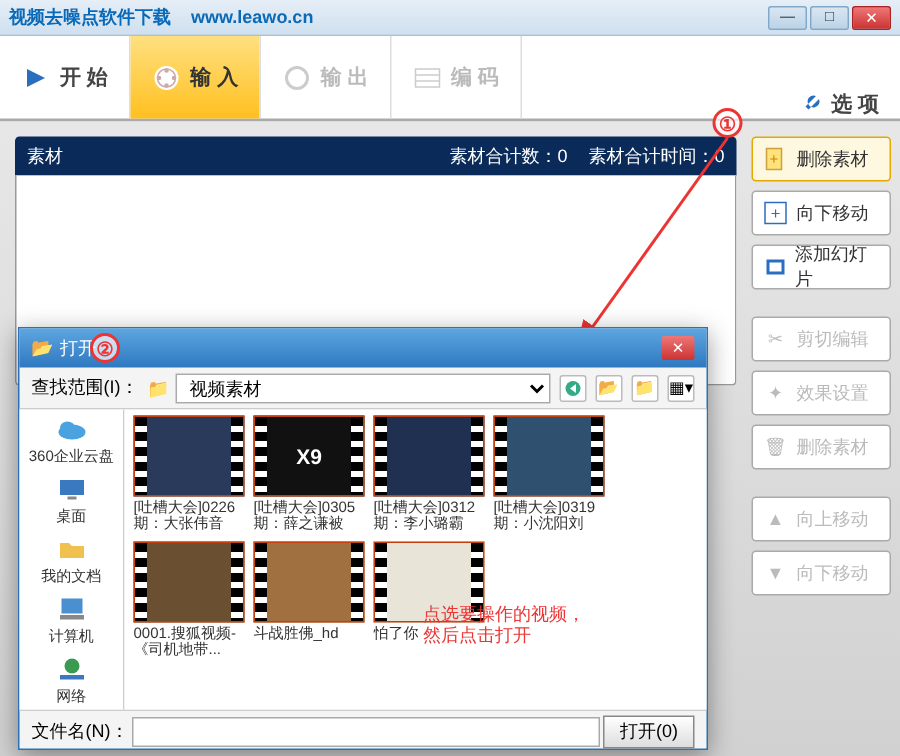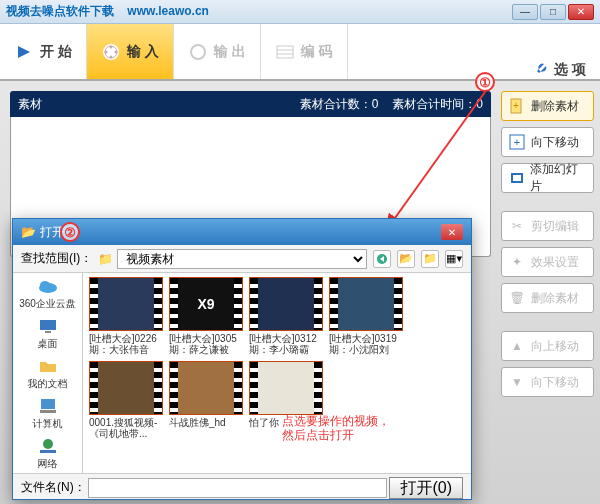--- a/index.html
+++ b/index.html
@@ -45,21 +45,21 @@
   .place .pi { width:22px; height:20px; margin-bottom:1px; display:flex; align-items:center; justify-content:center; }
   .files { flex:1; background:#fff; padding:4px 6px; display:flex; flex-wrap:wrap; gap:6px; align-content:flex-start; overflow:hidden; position:relative; }
   .file { width:74px; }
   .thumb { width:74px; height:54px; background:#222; border:1px solid #c2410c; position:relative; overflow:hidden; display:flex; align-items:center; justify-content:center; color:#fff; font-size:14px; font-weight:bold; }
   .sprocket { position:absolute; top:0; bottom:0; width:8px; background:repeating-linear-gradient(#000 0 6px,#fff 6px 10px); }
   .sprocket.l{left:0;} .sprocket.r{right:0;}
   .fname { font-size:10px; color:#333; line-height:11px; height:22px; overflow:hidden; margin-top:2px; }
   .dialog .dbot { height:28px; display:flex; align-items:center; padding:0 8px; gap:2px; border-top:1px solid #ccc; }
   .dialog .dbot label { font-size:12px; }
   .dialog .dbot input { flex:1; }
-  .dialog .dbot button { height:22px; padding:0 10px; font-size:16px; border:1px solid #888; background:linear-gradient(#fff,#ddd); }
+  .dialog .dbot button { height:22px; padding:0 10px; font-size:12px; border:1px solid #888; background:linear-gradient(#fff,#ddd); }
   .annot-text { position:absolute; color:#e33; font-size:12px; line-height:14px; pointer-events:none; }
 </style>
 </head>
 <body>
 
 <div class="titlebar">
   <span class="title">
     <span>视频去噪点软件下载</span>
     &nbsp;&nbsp;
     <span style="color:#0a6ab8">www.leawo.cn</span>
@@ -322,16 +322,16 @@
     <label>文件名(N)：</label>
     <input type="text" value="" style="">
     <button>打开(0)</button>
   </div>
 </div>
 
 <div class="annot-circle" style="left:60px; top:222px;">
     <span>②</span>
   </div>
 
-<div class="annot-text" style="left:282px; top:414px;">
+<div class="annot-text" style="left:282px; top:402px;">
   <div>点选要操作的视频，</div>
   <div>然后点击打开</div>
 </div>
 
 </body></html>

